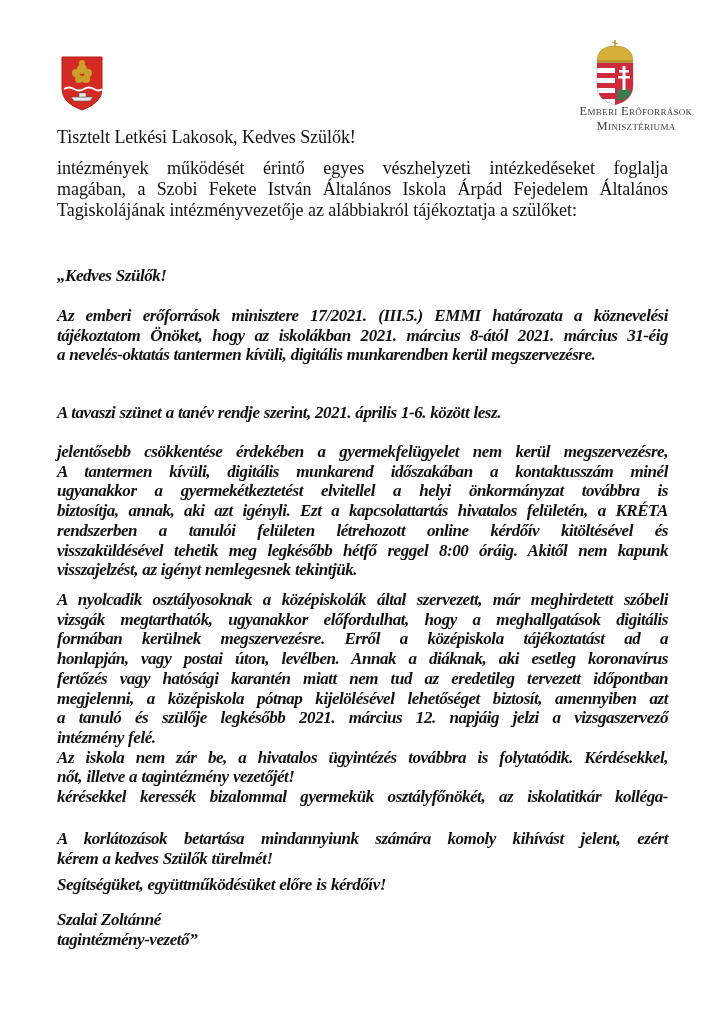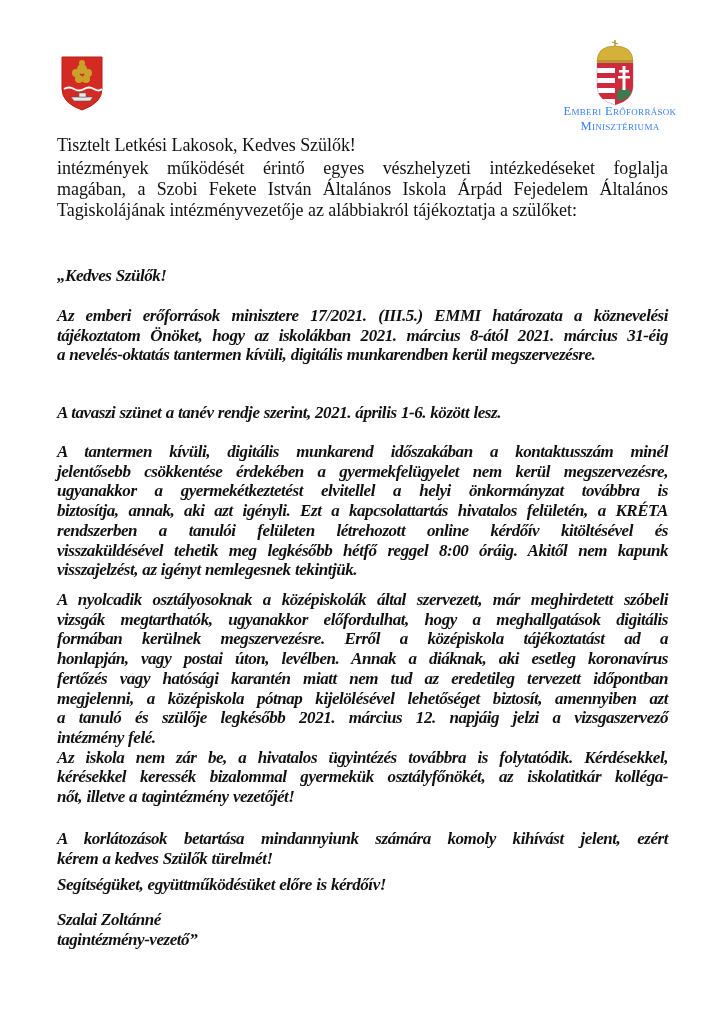--- a/index.html
+++ b/index.html
@@ -1,19 +1,19 @@
 <!DOCTYPE html>
 <html><head>
 <meta charset="utf-8">
 <style>
   html, body { margin:0; padding:0; background:#ffffff; }
   body { width:724px; height:1024px; position:relative; overflow:hidden; font-family:"Liberation Serif", serif; color:#111; }
   .crest-local { position:absolute; left:60px; top:55px; width:44px; height:56px; }
   .crest-hu { position:absolute; left:594px; top:40px; width:42px; height:66px; }
-  .ministry { position:absolute; left:544px; top:104px; width:152px; text-align:center; font-family:"Liberation Serif", serif; color:#3b82f6; font-size:12.5px; line-height:15px; letter-spacing:0.3px; font-variant:small-caps; }
+  .ministry { position:absolute; left:560px; top:104px; width:152px; text-align:center; font-family:"Liberation Serif", serif; color:#404040; font-size:12.5px; line-height:15px; letter-spacing:0.3px; font-variant:small-caps; }
   .ministry div { white-space:nowrap; }
   .block { position:absolute; left:57px; width:611px; }
   .reg { font-size:18px; line-height:21px; text-align:justify; letter-spacing:-0.05px; }
   .ital { font-size:17px; font-weight:bold; font-style:italic; line-height:19.7px; text-align:justify; letter-spacing:-0.45px; word-spacing:0.5px; }
   .line { display:block; text-align:justify; text-align-last:justify; white-space:nowrap; }
   .line.last { text-align-last:left; }
 </style>
 </head>
 <body>
 
@@ -54,21 +54,21 @@
     <rect x="25" y="30" width="10" height="2.5"></rect>
     <rect x="24" y="36" width="12" height="2.5"></rect>
   </g>
 </svg>
 
 <div class="ministry">
   <div>Emberi Erőforrások</div>
   <div>Minisztériuma</div>
 </div>
 
-<div class="block reg" style="top:135px;">
+<div class="block reg" style="top:127px;">
   <span>Tisztelt Letkési Lakosok, Kedves Szülők!</span>
 </div>
 
 <div class="block reg" style="top:158px;">
   <span class="line">intézmények működését érintő egyes vészhelyzeti intézkedéseket foglalja</span>
   <span class="line">magában, a Szobi Fekete István Általános Iskola Árpád Fejedelem Általános</span>
   <span class="line last">Tagiskolájának intézményvezetője az alábbiakról tájékoztatja a szülőket:</span>
 </div>
 
 <div class="block ital" style="top:266px;">
@@ -79,41 +79,41 @@
   <span class="line">Az emberi erőforrások minisztere 17/2021. (III.5.) EMMI határozata a köznevelési</span>
   <span class="line">tájékoztatom Önöket, hogy az iskolákban 2021. március 8-ától 2021. március 31-éig</span>
   <span class="line last">a nevelés-oktatás tantermen kívüli, digitális munkarendben kerül megszervezésre.</span>
 </div>
 
 <div class="block ital" style="top:403px;">
   <span class="line last">A tavaszi szünet a tanév rendje szerint, 2021. április 1-6. között lesz.</span>
 </div>
 
 <div class="block ital" style="top:442px;">
+  <span class="line">jelentősebb csökkentése érdekében a gyermekfelügyelet nem kerül megszervezésre,</span>
   <span class="line">A tantermen kívüli, digitális munkarend időszakában a kontaktusszám minél</span>
-  <span class="line">jelentősebb csökkentése érdekében a gyermekfelügyelet nem kerül megszervezésre,</span>
   <span class="line">ugyanakkor a gyermekétkeztetést elvitellel a helyi önkormányzat továbbra is</span>
   <span class="line">biztosítja, annak, aki azt igényli. Ezt a kapcsolattartás hivatalos felületén, a KRÉTA</span>
   <span class="line">rendszerben a tanulói felületen létrehozott online kérdőív kitöltésével és</span>
   <span class="line">visszaküldésével tehetik meg legkésőbb hétfő reggel 8:00 óráig. Akitől nem kapunk</span>
   <span class="line last">visszajelzést, az igényt nemlegesnek tekintjük.</span>
 </div>
 
 <div class="block ital" style="top:590px;">
   <span class="line">A nyolcadik osztályosoknak a középiskolák által szervezett, már meghirdetett szóbeli</span>
   <span class="line">vizsgák megtarthatók, ugyanakkor előfordulhat, hogy a meghallgatások digitális</span>
   <span class="line">formában kerülnek megszervezésre. Erről a középiskola tájékoztatást ad a</span>
   <span class="line">honlapján, vagy postai úton, levélben. Annak a diáknak, aki esetleg koronavírus</span>
   <span class="line">fertőzés vagy hatósági karantén miatt nem tud az eredetileg tervezett időpontban</span>
   <span class="line">megjelenni, a középiskola pótnap kijelölésével lehetőséget biztosít, amennyiben azt</span>
   <span class="line">a tanuló és szülője legkésőbb 2021. március 12. napjáig jelzi a vizsgaszervező</span>
   <span class="line last">intézmény felé.</span>
   <span class="line">Az iskola nem zár be, a hivatalos ügyintézés továbbra is folytatódik. Kérdésekkel,</span>
+  <span class="line last">nőt, illetve a tagintézmény vezetőjét!</span>
   <span class="line">kérésekkel keressék bizalommal gyermekük osztályfőnökét, az iskolatitkár kolléga-</span>
-  <span class="line last">nőt, illetve a tagintézmény vezetőjét!</span>
 </div>
 
 <div class="block ital" style="top:829px;">
   <span class="line">A korlátozások betartása mindannyiunk számára komoly kihívást jelent, ezért</span>
   <span class="line last">kérem a kedves Szülők türelmét!</span>
 </div>
 
 <div class="block ital" style="top:875px;">
   <span class="line last">Segítségüket, együttműködésüket előre is kérdőív!</span>
 </div>

